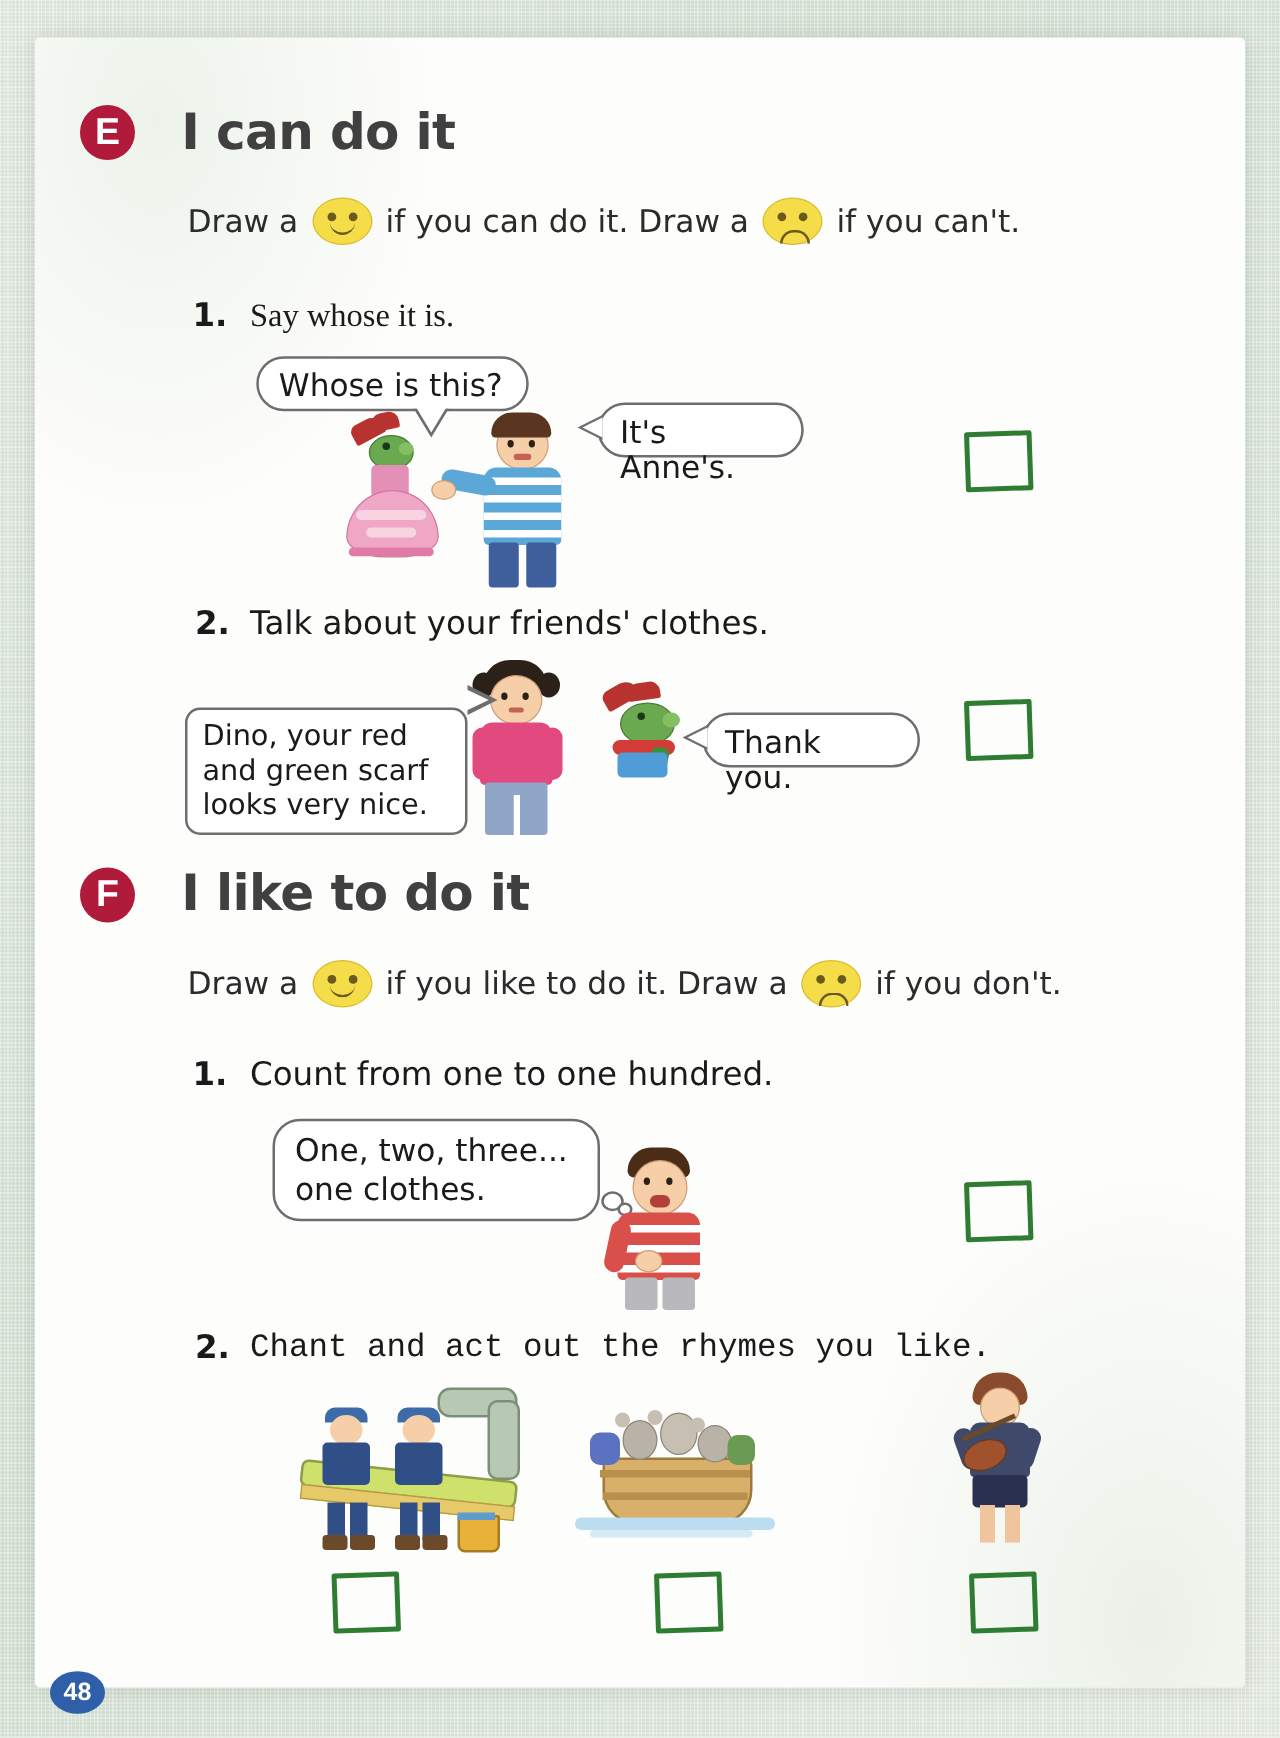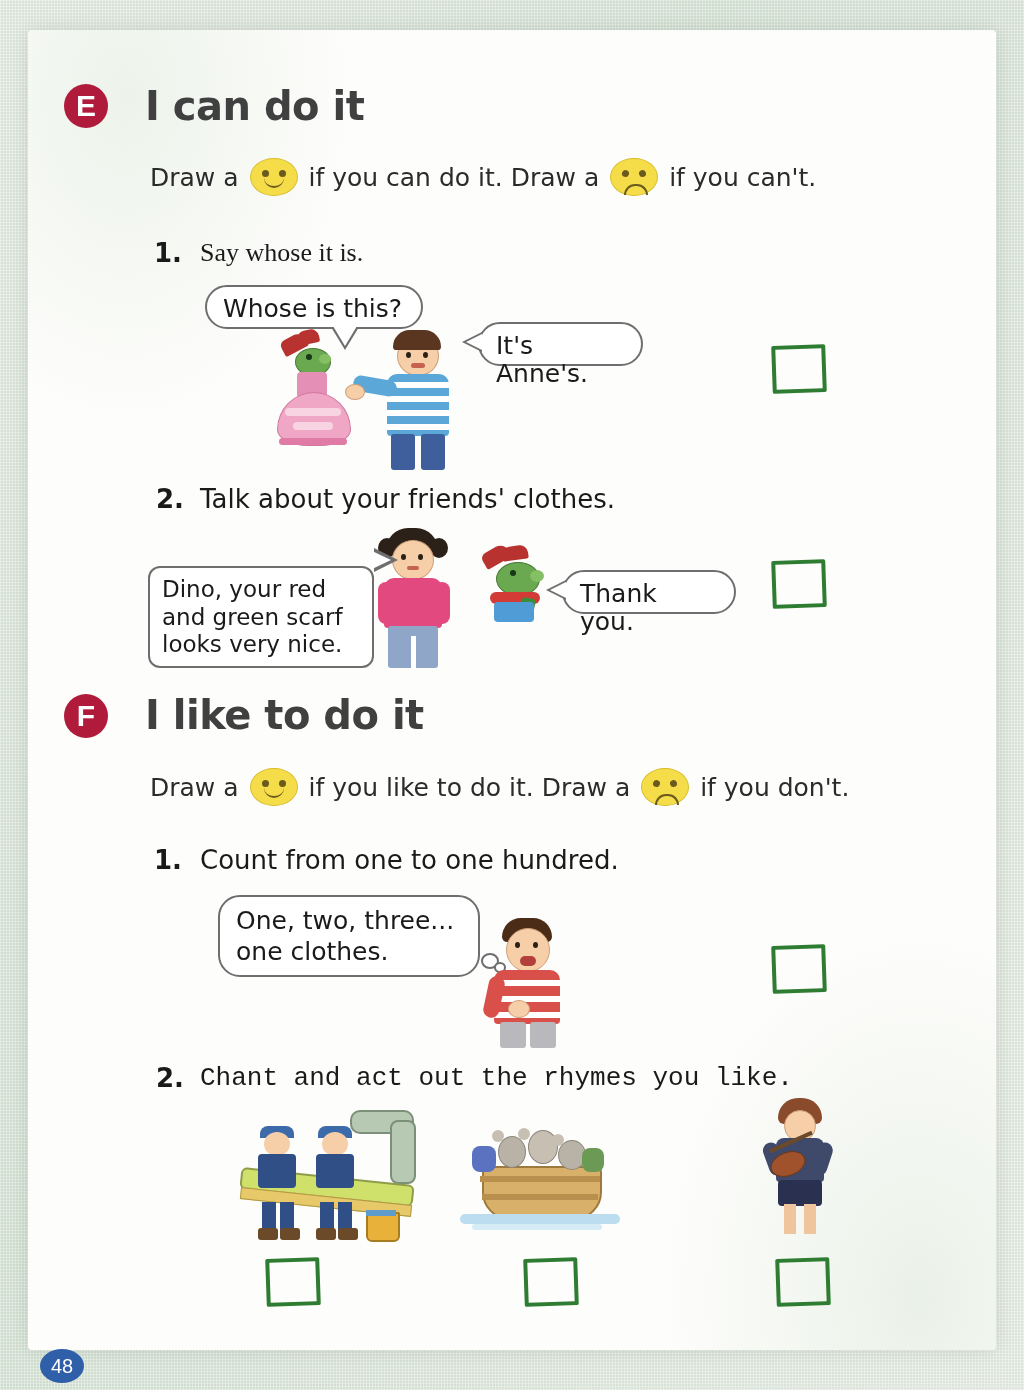--- a/index.html
+++ b/index.html
@@ -180,25 +180,24 @@
   
   .page-num {
     position: absolute;
     left: 40px;
     top: 1337px;
     width: 44px; height: 34px;
     border-radius: 50%;
     background: #2f5fa8;
     color: #fff;
     font-size: 20px;
-    font-weight: normal;
+    font-weight: bold;
     text-align: center;
     line-height: 34px;
     font-family: "Liberation Sans", sans-serif;
-    margin-top: 12px;
   }
 
   
   .art { position: absolute; }
 
   
   .blob { position: absolute; border-radius: 50%; }
   .rect { position: absolute; }
 </style>
 </head>

